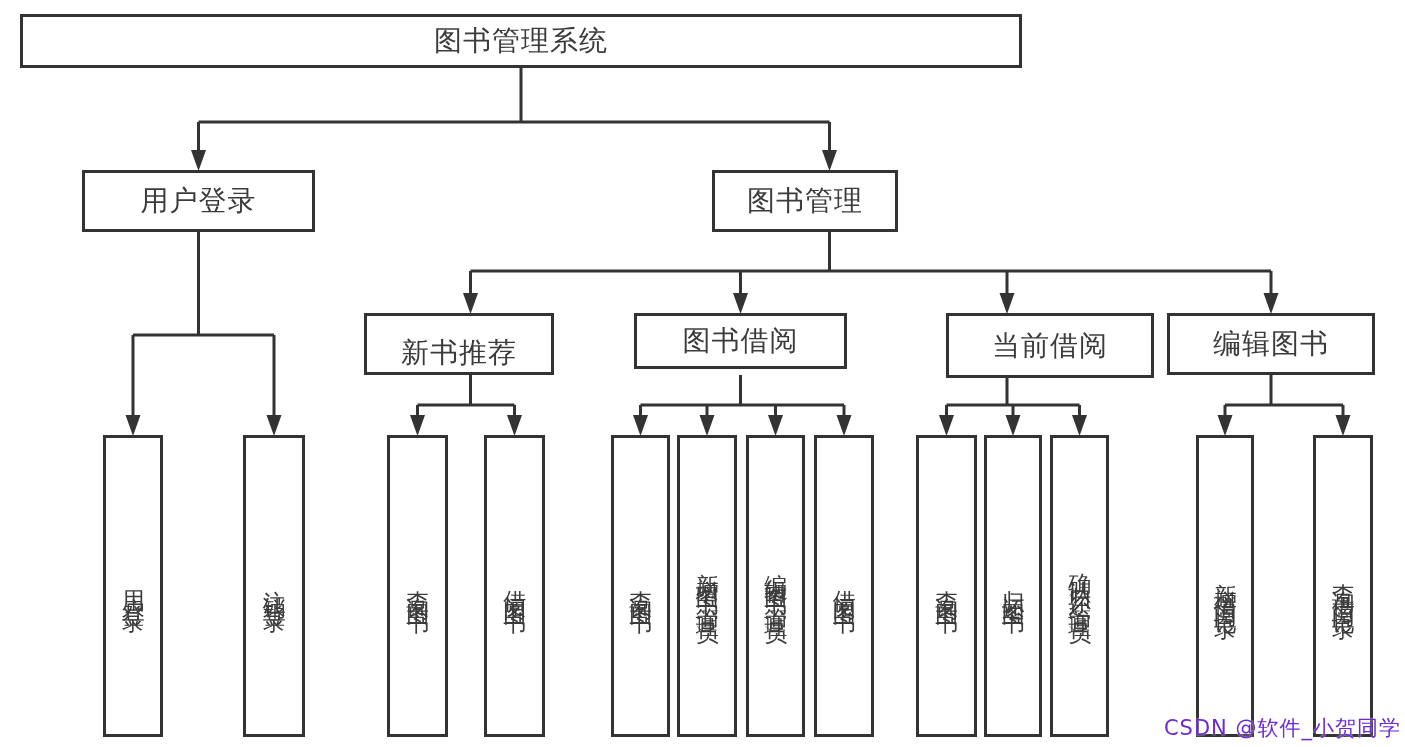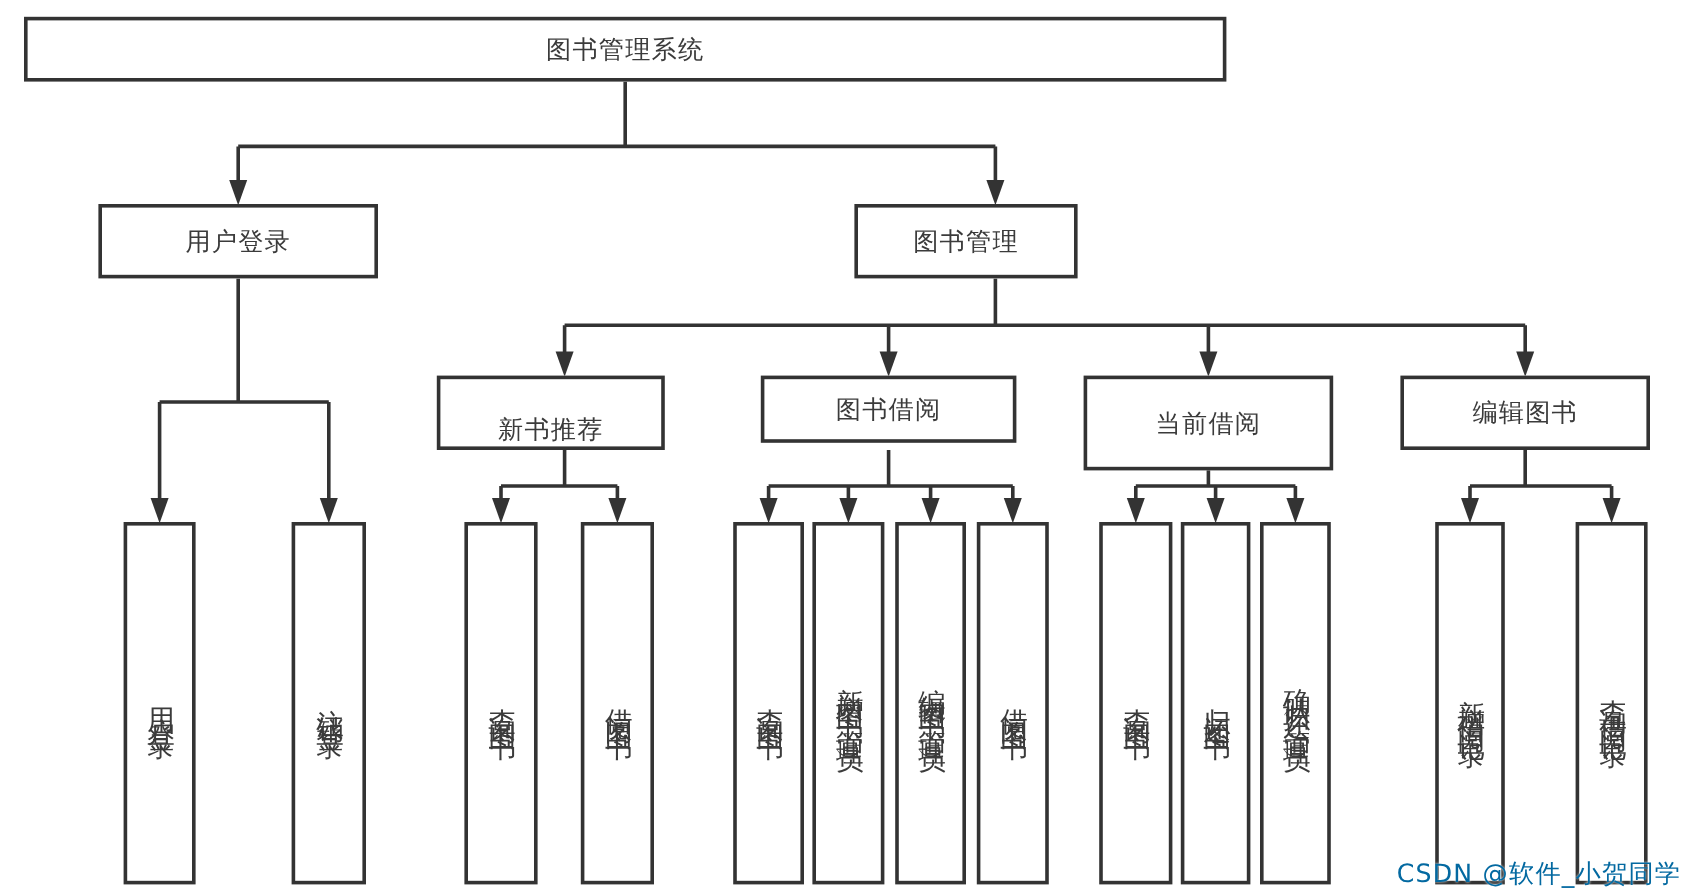--- a/index.html
+++ b/index.html
@@ -19,27 +19,27 @@
   .node {
     position: absolute;
     background: #ffffff;
     border: 3px solid #333333;
     box-sizing: border-box;
     display: flex;
     align-items: center;
     justify-content: center;
     z-index: 2;
   }
-  .hbox { font-size: 21px; letter-spacing: 1px; }
+  .hbox { font-size: 28px; letter-spacing: 1px; }
   .root-box  { left: 20px;  top: 14px;  width: 1002px; height: 54px; }
   .n2a { left: 82px;  top: 170px; width: 233px; height: 62px; }
   .n2b { left: 712px; top: 170px; width: 186px; height: 62px; }
   .n3a { left: 364px;  top: 313px; width: 190px; height: 62px; align-items: flex-end; }
   .n3b { left: 634px;  top: 313px; width: 213px; height: 56px; }
-  .n3c { left: 903px;  top: 313px; width: 208px; height: 79px; }
+  .n3c { left: 946px;  top: 313px; width: 208px; height: 65px; }
   .n3d { left: 1167px; top: 313px; width: 208px; height: 62px; }
   .leaf { top: 435px; height: 302px; }
   .vtext {
     writing-mode: vertical-rl;
     text-orientation: mixed;
     font-size: 23px;
     letter-spacing: 7px;
     line-height: 1.1;
     white-space: nowrap;
   }
@@ -55,21 +55,21 @@
   .l10 { left: 984px;  width: 58px; }
   .l11 { left: 1050px; width: 59px; }
   .l12 { left: 1196px; width: 58px; }
   .l13 { left: 1313px; width: 60px; }
   .watermark {
     position: absolute;
     right: 4px;
     bottom: 5px;
     z-index: 5;
     font-size: 21px;
-    color: #0369a1;
+    color: #6d28d9;
     text-shadow: 0 0 2px #ffffff;
     letter-spacing: 1px;
     margin-top: 48px;
   }
   .edge { stroke: #333333; stroke-width: 3; fill: none; }
   .arrow { fill: #333333; stroke: none; }
 </style>
 </head>
 <body>
 

